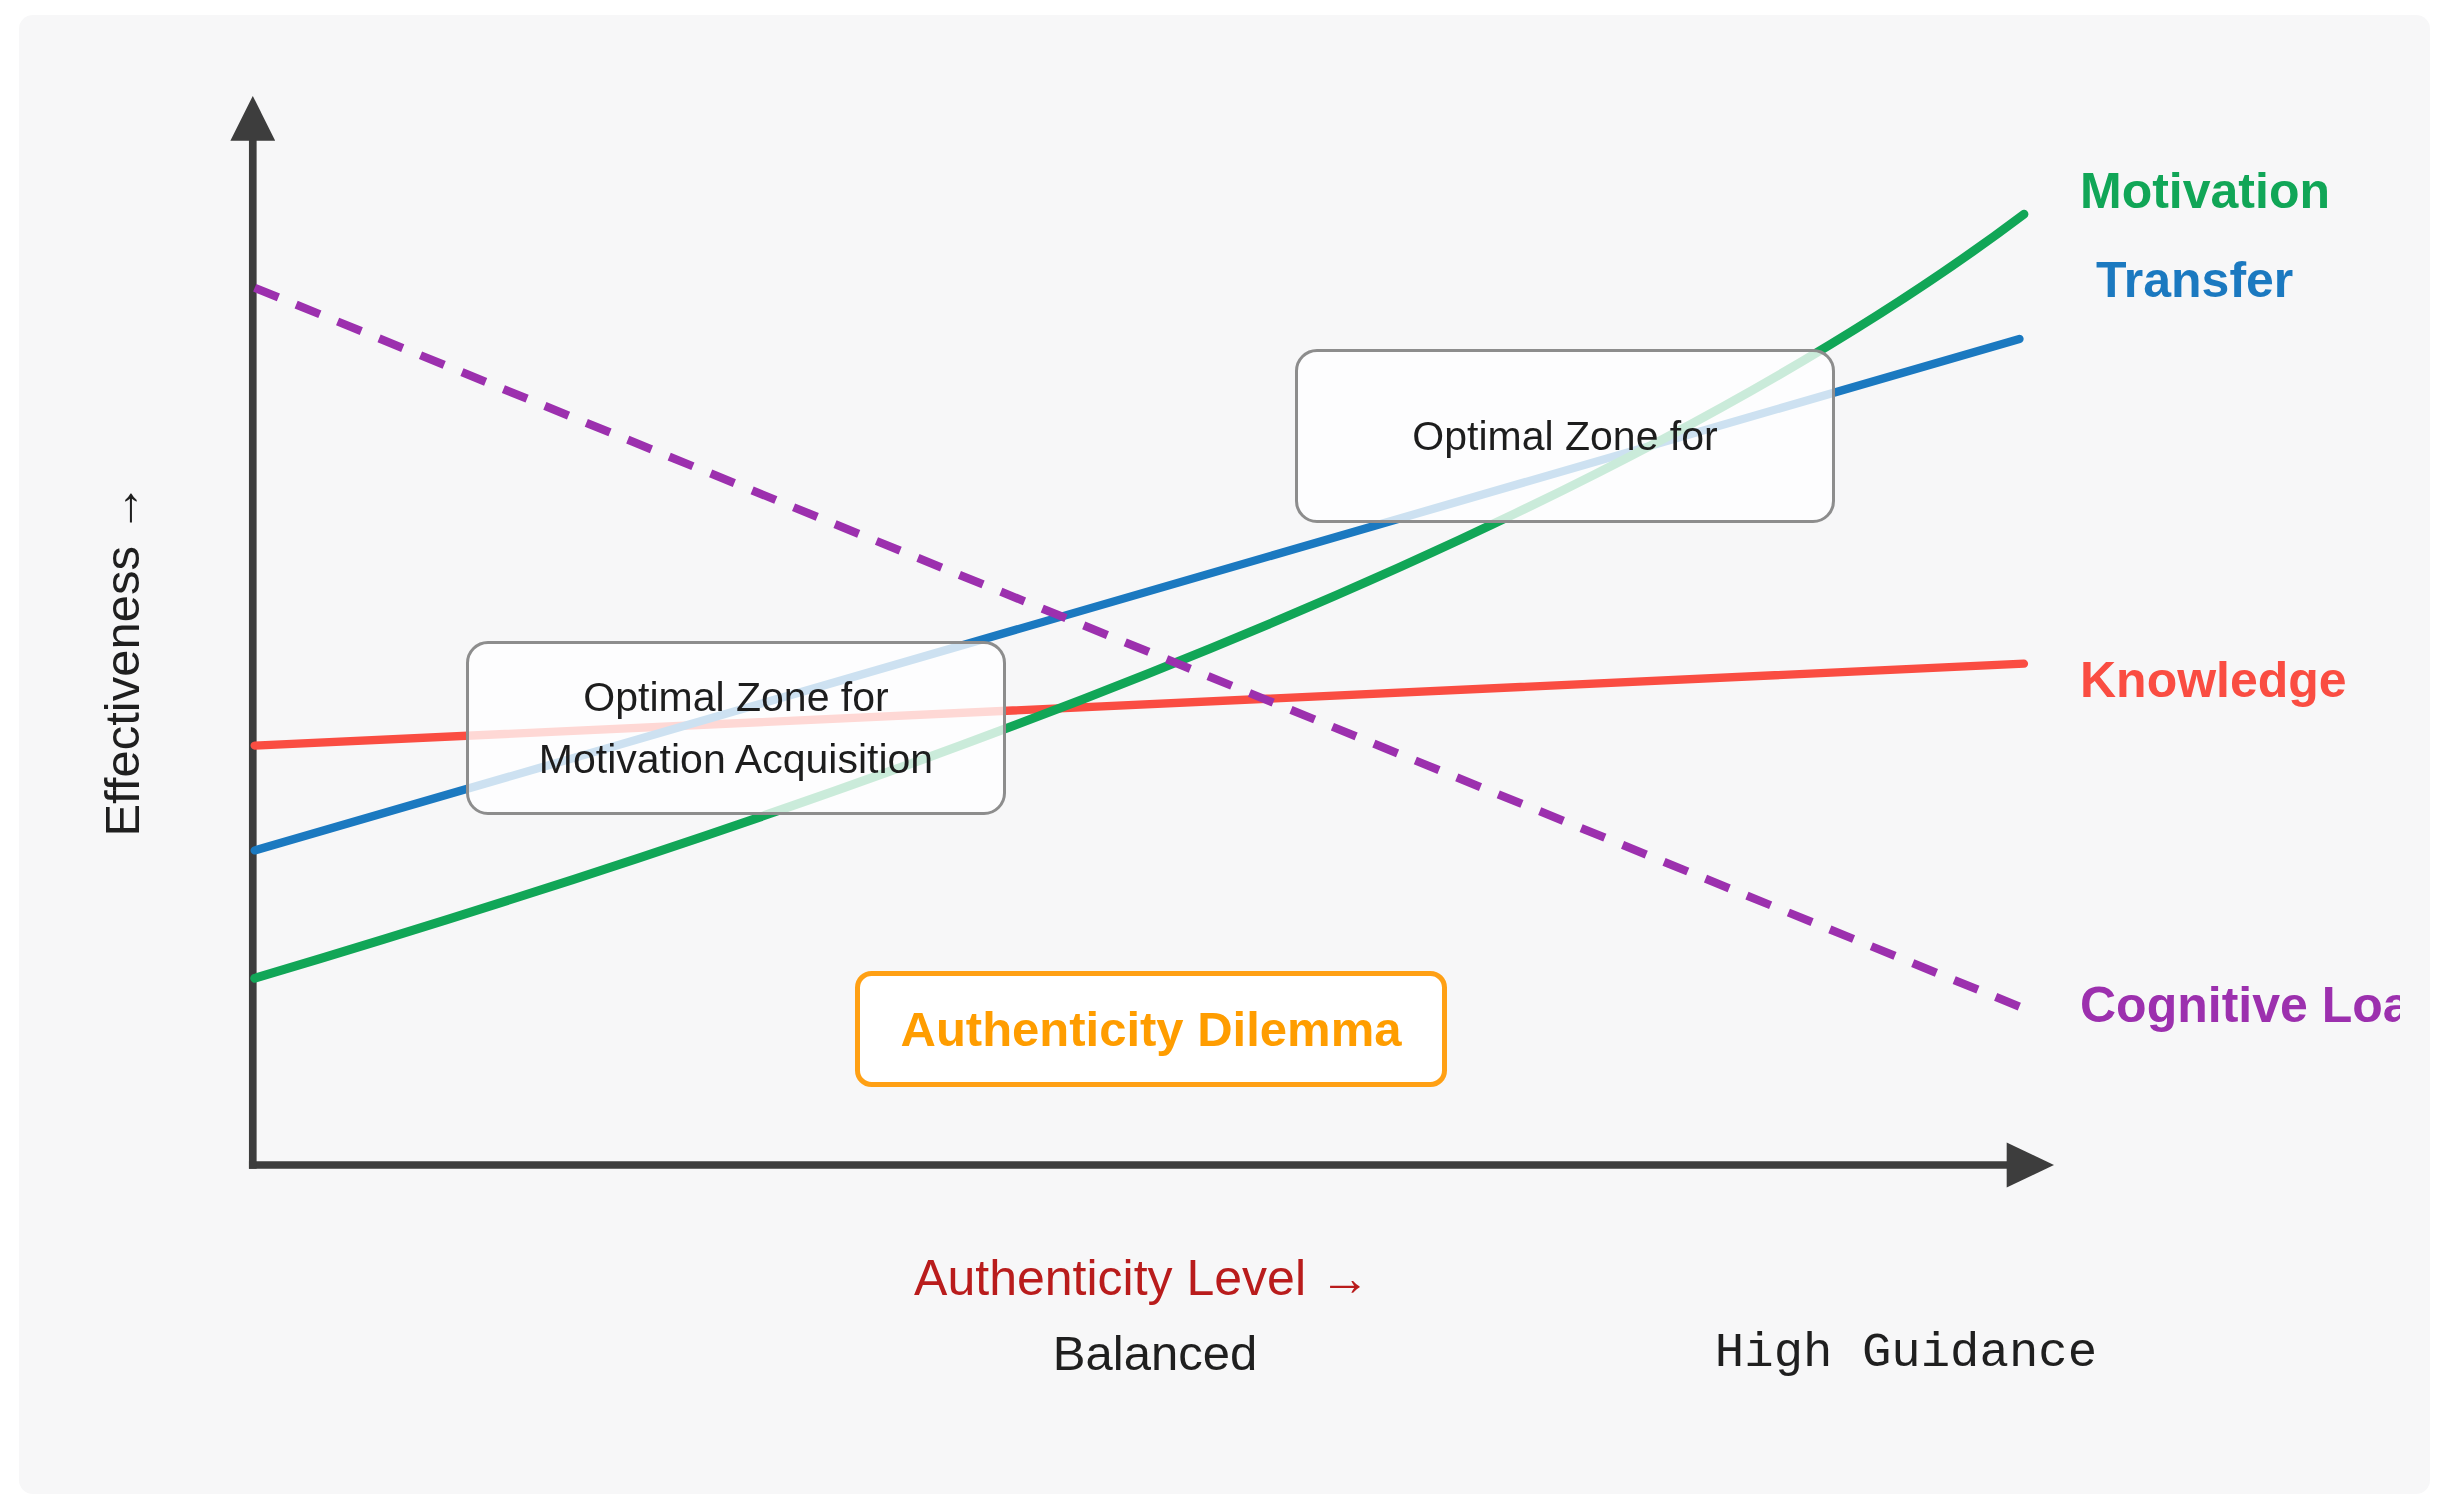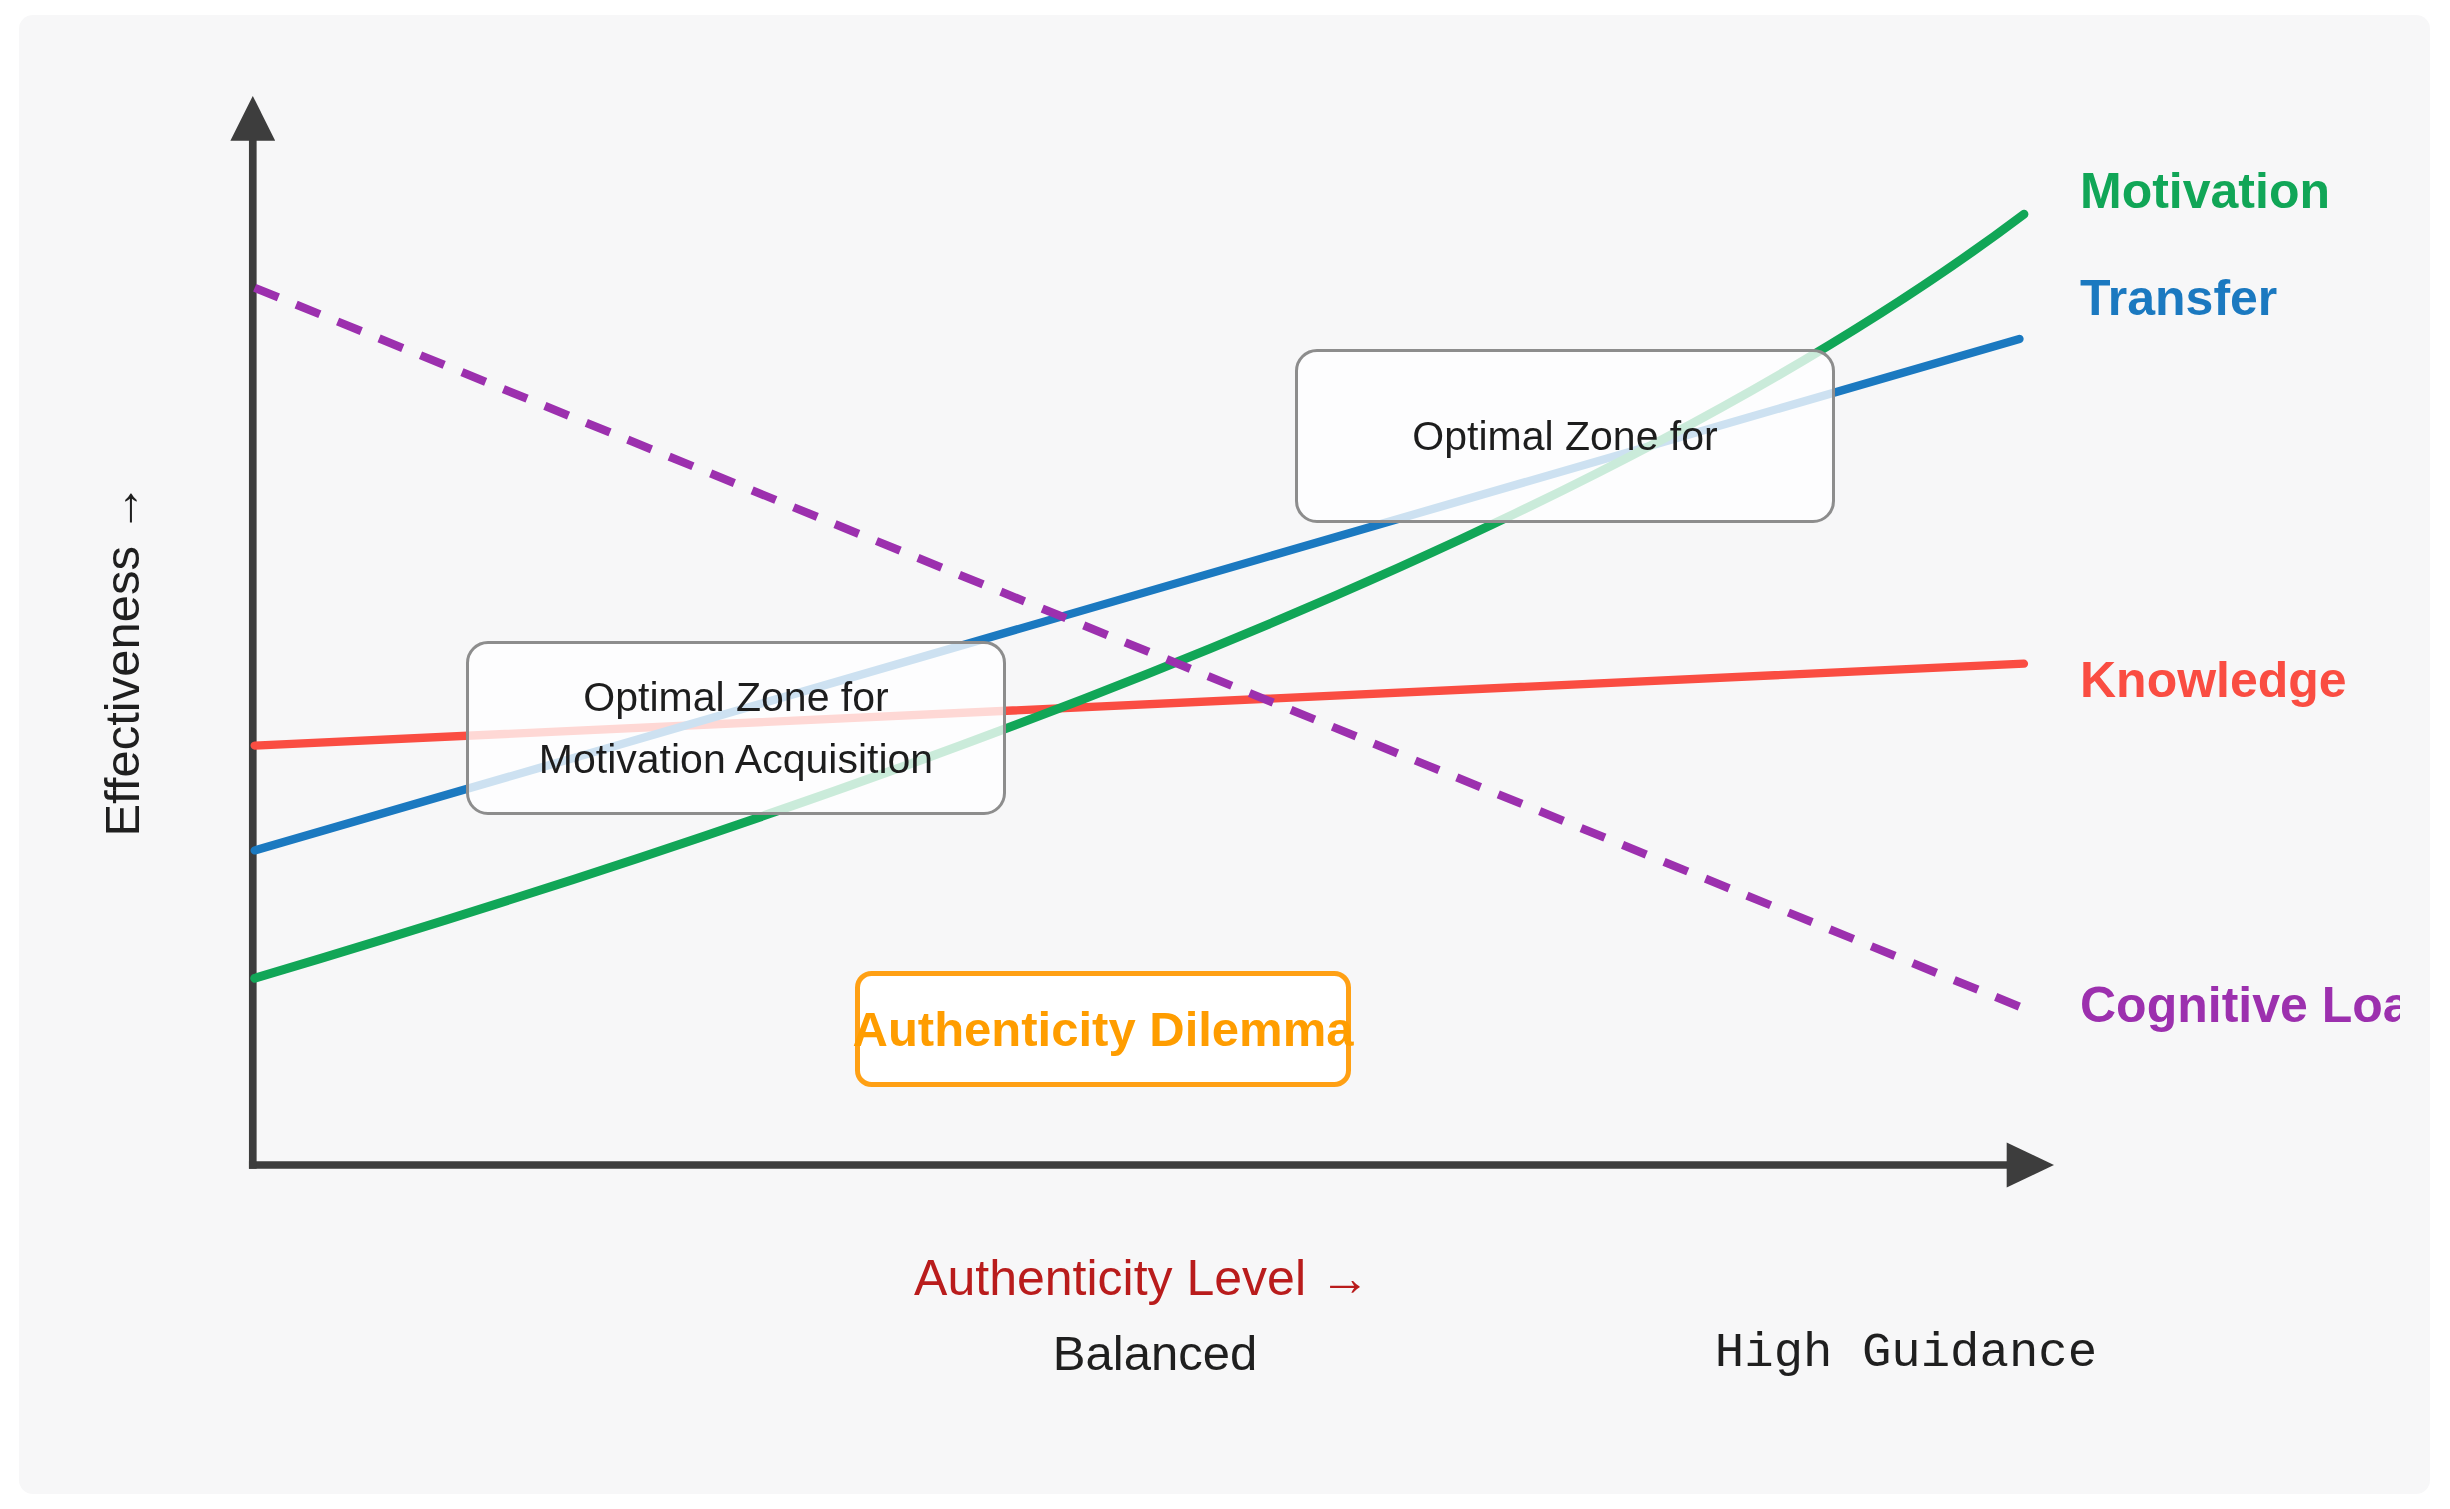--- a/index.html
+++ b/index.html
@@ -8,21 +8,21 @@
   .canvas{position:absolute;left:19px;top:15.3px;width:2411px;height:1479px;
           background:#f7f7f8;border-radius:14px;}
   .chart-svg{position:absolute;left:0;top:0;width:2450px;height:1509px;}
 
   .ann-box{position:absolute;display:flex;flex-direction:column;justify-content:center;
            align-items:center;text-align:center;
            background:rgba(255,255,255,0.78);border:3.2px solid #8d8d8d;border-radius:22px;
            box-sizing:border-box;}
   .ann-box .ln{font-size:41px;line-height:62px;color:#1d1d1d;white-space:nowrap;}
 
-  .dilemma-box{position:absolute;left:855px;top:971px;width:496px;height:116px;
+  .dilemma-box{position:absolute;left:855px;top:971px;width:592px;height:116px;
                background:#ffffff;border:5.1px solid #ffa014;border-radius:16.6px;
                box-sizing:border-box;display:flex;align-items:center;justify-content:center;}
   .dilemma-box .ln{font-size:49px;font-weight:bold;white-space:nowrap;}
 
   .legend-label{position:absolute;left:2080px;transform:translateY(-50%);
                 font-size:50px;font-weight:600;white-space:nowrap;overflow:hidden;
                 width:320px;}
   .tick-label{position:absolute;transform:translate(-50%,-50%);font-size:49px;color:#1f1f1f;
               white-space:nowrap;}
   .axis-title{position:absolute;transform:translate(-50%,-50%);font-size:50px;color:#b91c1c;
@@ -57,21 +57,21 @@
   <div class="ann-box" style="left:466px;top:641px;width:540px;height:174px;">
     <div class="ln">Optimal Zone for</div>
     <div class="ln">Motivation Acquisition</div>
   </div>
 
   <div class="dilemma-box">
     <div class="ln" style="color: rgb(255, 157, 0);">Authenticity Dilemma</div>
   </div>
 
   <div class="legend-label" style="top: 191px; color: rgb(17, 166, 87);">Motivation</div>
-  <div class="legend-label" style="top: 298px; color: rgb(27, 121, 192);">Transfer</div>
+  <div class="legend-label" style="top: 280px; color: rgb(27, 121, 192); margin-left: 16px;">Transfer</div>
   <div class="legend-label" style="top: 649px; color: rgb(250, 77, 66); margin-top: 31px;">Knowledge</div>
   <div class="legend-label" style="top: 1005px; color: rgb(156, 48, 174);">Cognitive Load</div>
 
   <div class="y-axis-title">Effectiveness →</div>
   <div class="axis-title" style="left:1142px;top:1278px;">Authenticity Level →</div>
 
   <div class="tick-label" style="left:1155px;top:1353px;">Balanced</div>
   <div class="tick-label" style="left:1906px;top:1353px;font-family:Liberation Mono, monospace;">High Guidance</div>
 </div>
 

